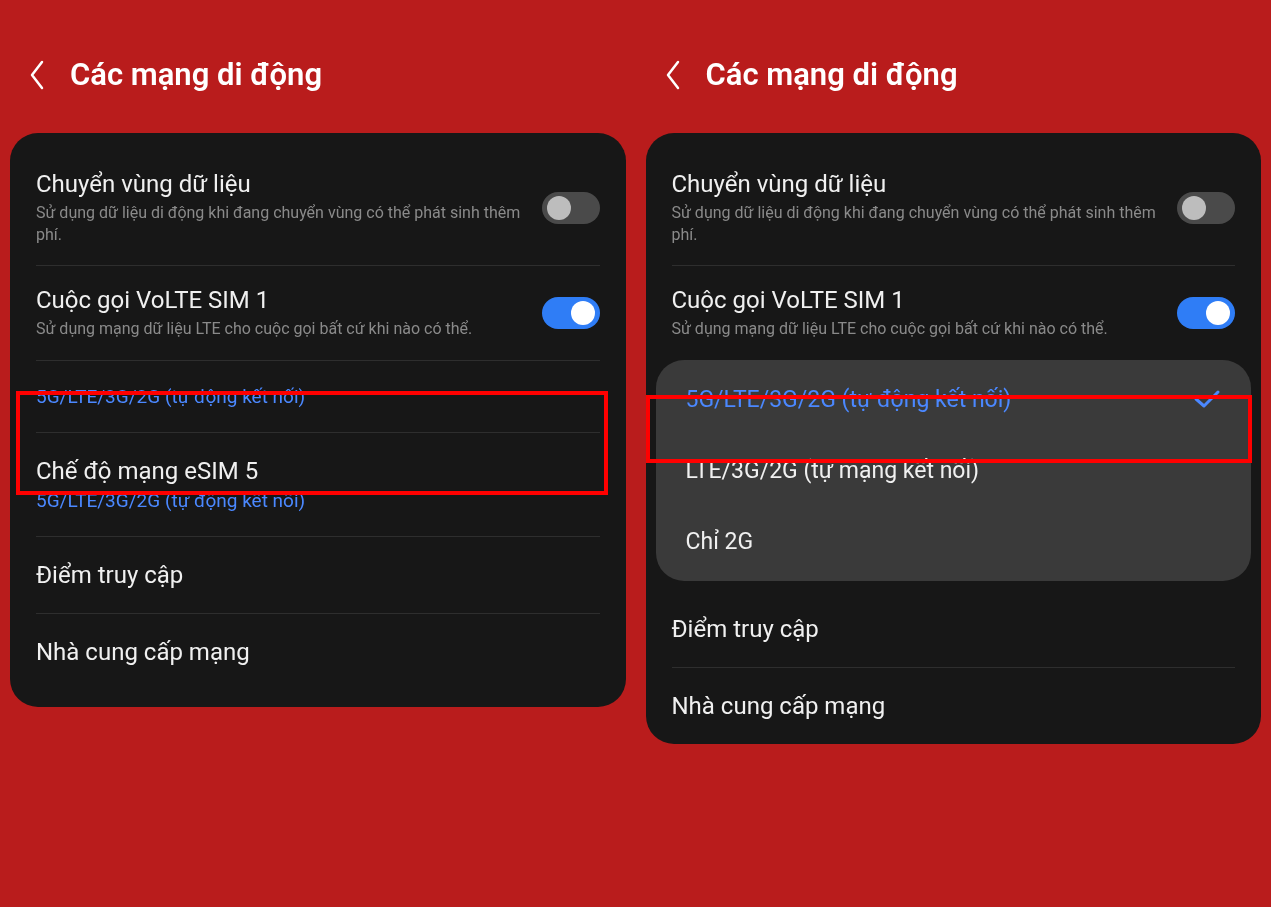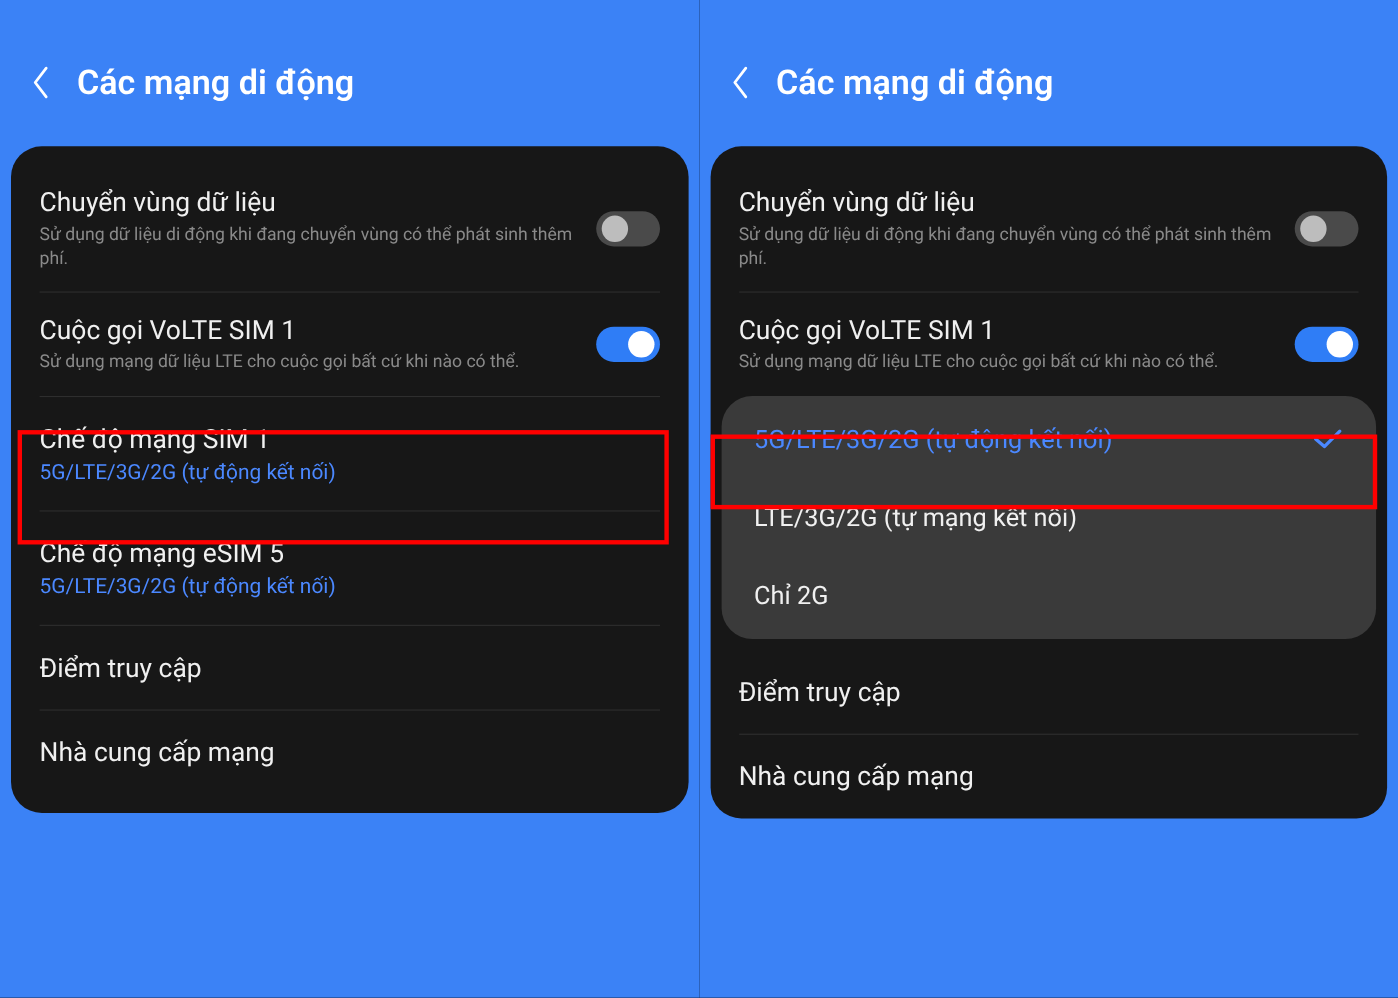--- a/index.html
+++ b/index.html
@@ -7,21 +7,21 @@
     background: #000;
     width: 1271px;
     height: 907px;
     font-family: -apple-system, "Segoe UI", Roboto, sans-serif;
     display: flex;
     overflow: hidden;
   }
   .screen {
     width: 50%;
     height: 100%;
-    background: #3b82f6;
+    background: #b91c1c;
     padding: 8px 10px;
     position: relative;
   }
   .header {
     display: flex;
     align-items: center;
     padding: 48px 16px 40px 16px;
   }
   .back-btn {
     color: #fff;
@@ -169,21 +169,20 @@
       </div>
       <div class="toggle toggle-on">
         <div class="toggle-knob"></div>
       </div>
     </div>
 
     <div class="divider"></div>
 
     <div class="row" style="padding-top:24px;padding-bottom:24px;">
       <div class="row-text">
-        <div class="row-title">Chế độ mạng SIM 1</div>
         <div class="row-sub-blue">5G/LTE/3G/2G (tự động kết nối)</div>
       </div>
     </div>
 
     <div class="divider"></div>
 
     <div class="row" style="padding-top:24px;padding-bottom:24px;">
       <div class="row-text">
         <div class="row-title">Chế độ mạng eSIM 5</div>
         <div class="row-sub-blue">5G/LTE/3G/2G (tự động kết nối)</div>

